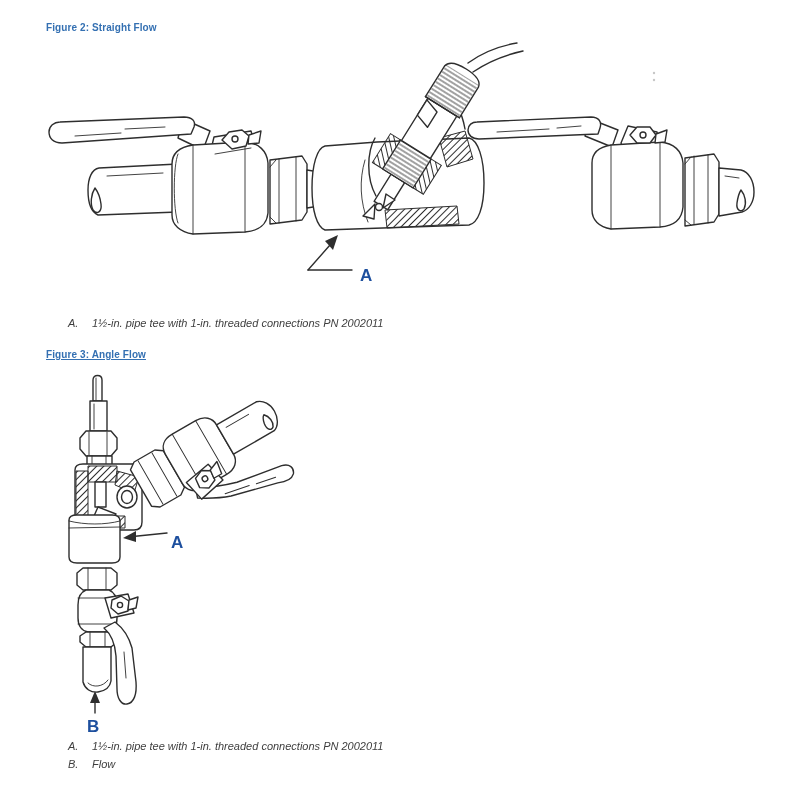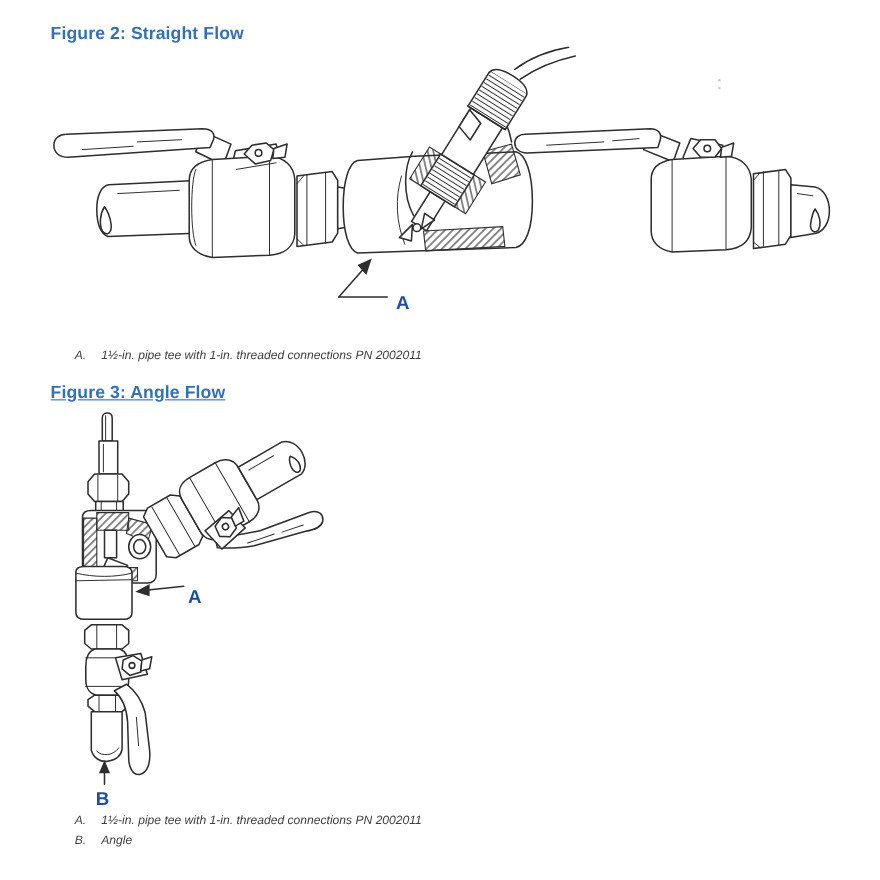--- a/index.html
+++ b/index.html
@@ -2,21 +2,21 @@
 <html><head>
 <meta charset="utf-8">
 <style>
   html,body{margin:0;padding:0;}
   .page{
     position:relative;width:800px;height:800px;background:#ffffff;
     font-family:"Liberation Sans",sans-serif;overflow:hidden;
   }
   .fig-title{
     position:absolute;left:46px;color:#3470B2;font-weight:700;
-    font-size:16px;letter-spacing:.1px;
+    font-size:10px;letter-spacing:.1px;
   }
   #fig2-title{top:22px;}
   #fig3-title{top:349px;text-decoration:underline;}
   .caption-row{
     position:absolute;left:68px;display:flex;color:#3E3E3E;
     font-size:11px;font-style:italic;line-height:14px;
   }
   .caption-row .prefix{width:24px;flex:0 0 24px;}
   #fig2-cap-a{top:316px;}
   #fig3-cap-a{top:739px;}
@@ -277,16 +277,16 @@
       <text class="callout" x="32" y="362">B</text>
     </g>
   </svg>
 
   <div class="caption-row" id="fig3-cap-a">
     <span class="prefix">A.</span>
     <span>1½-in. pipe tee with 1-in. threaded connections PN 2002011</span>
   </div>
   <div class="caption-row" id="fig3-cap-b">
     <span class="prefix">B.</span>
-    <span>Angle</span>
+    <span>Flow</span>
   </div>
 
 </div>
 
 </body></html>

